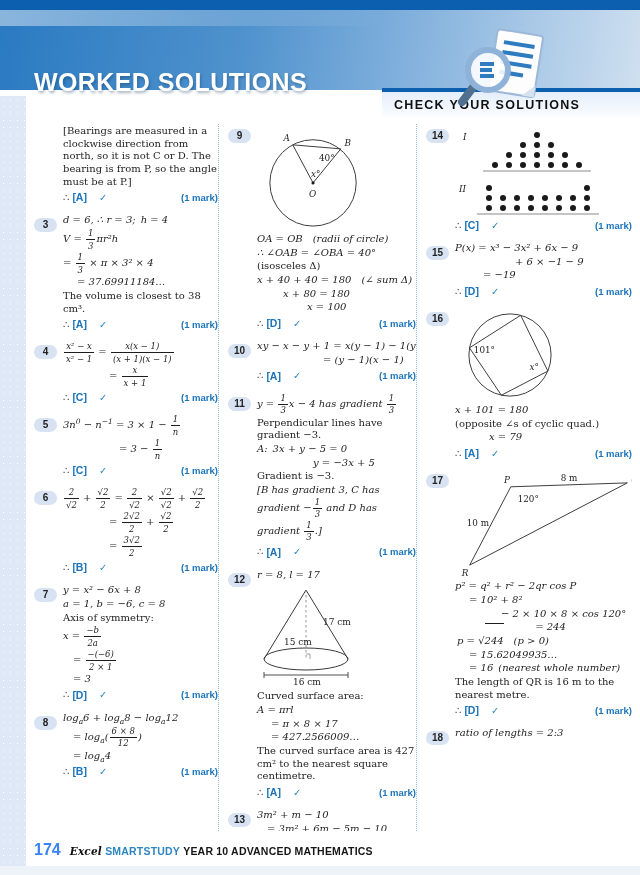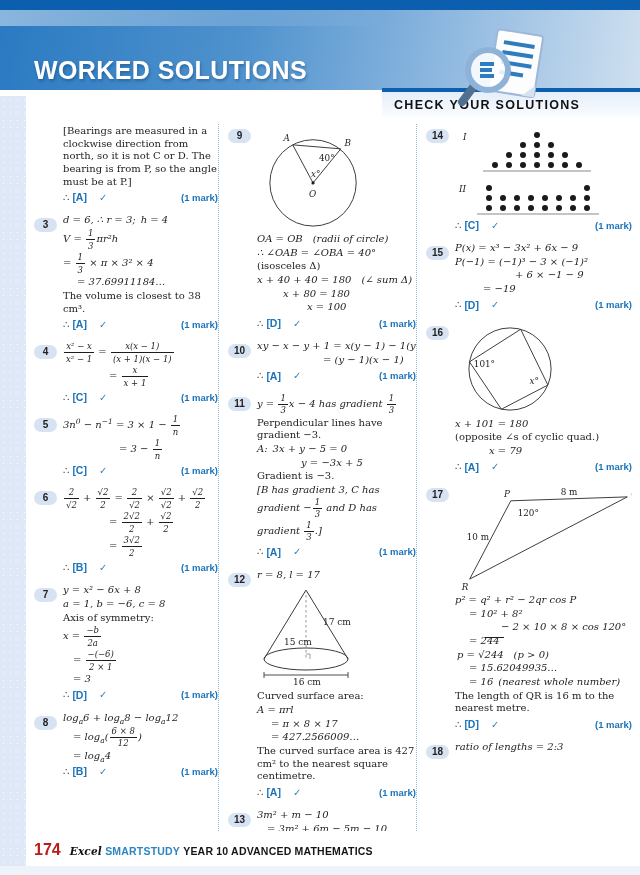--- a/index.html
+++ b/index.html
@@ -4,21 +4,21 @@
 <style>
   html,body{margin:0;padding:0;background:#fff;}
   .page{position:relative;width:640px;height:875px;overflow:hidden;background:#fff;
         font-family:"Liberation Sans",sans-serif;}
   
   .topbar{position:absolute;top:0;left:0;right:0;height:10px;background:#0b5fae;}
   .band{position:absolute;top:10px;left:0;right:0;height:80px;
         background:linear-gradient(100deg,#2a7ac2 0%,#4f92cd 38%,#7fafdc 62%,#cfe0f0 100%);}
   .band:after{content:"";position:absolute;left:0;top:0;width:100%;height:16px;
         background:linear-gradient(100deg,rgba(255,255,255,.45),rgba(255,255,255,0) 60%);}
-  .page-title{position:absolute;left:34px;top:56px;color:#fff;font-size:25px;font-weight:800;
+  .page-title{position:absolute;left:34px;top:68px;color:#fff;font-size:25px;font-weight:800;
         letter-spacing:.4px;text-shadow:1px 2px 3px rgba(0,40,80,.35);}
   .banner{position:absolute;top:88px;right:0;width:258px;height:25px;
         background:linear-gradient(180deg,#e4eefa,#fbfdff);border-top:4px solid #0b5fae;
         display:flex;align-items:center;}
   .banner span{margin-left:12px;font-size:12.5px;font-weight:800;letter-spacing:1.3px;color:#111;}
   .hdr-icon{position:absolute;right:90px;top:28px;z-index:5;}
   .leftstrip{position:absolute;left:0;top:96px;bottom:0;width:26px;background:#dee8f6;
         background-image:radial-gradient(#ffffff 12%,transparent 13%);background-size:7px 7px;}
   .bottomstrip{position:absolute;left:0;bottom:0;right:0;height:9px;background:#eef2f9;}
   
@@ -47,21 +47,21 @@
   .therefore{color:#3a3a3c;font-family:"DejaVu Serif",serif;margin-right:3px;font-size:10px;}
   .ansletter{color:#1b74ba;font-weight:bold;font-family:"Liberation Sans",sans-serif;font-size:10.5px;}
   .check{color:#2f86c0;margin-left:12px;font-size:10px;font-family:"DejaVu Sans",sans-serif;}
   .mark{margin-left:auto;color:#1b74ba;font-family:"Liberation Sans",sans-serif;font-size:9.5px;font-weight:bold;}
   .diagram{margin:2px 0 3px;}
   .diagram svg{display:block;}
   .dg-label{font-family:"DejaVu Serif",serif;font-size:9px;fill:#1d1d1f;}
   .dg-var{font-style:italic;}
   
   .footer{position:absolute;left:34px;bottom:16px;display:flex;align-items:baseline;gap:9px;}
-  .pageno{color:#b91c1c;font-weight:bold;font-size:16px;}
+  .pageno{color:#3b82f6;font-weight:bold;font-size:16px;}
   .brand{font-size:10.5px;letter-spacing:.2px;}
   .brand .excel{font-family:"DejaVu Serif",serif;font-style:italic;font-weight:bold;color:#111;}
   .brand .smart{color:#2e86c0;font-weight:bold;}
   .brand .rest{color:#151515;font-weight:bold;}
 </style>
 </head>
 <body>
 
 <div class="page">
 
@@ -293,21 +293,21 @@
           <div class="qbody">
             <div class="line math">y = <span class="frac">
                 <span class="fn">1</span>
                 <span class="fd">3</span>
               </span>x − 4 has gradient <span class="frac">
                 <span class="fn">1</span>
                 <span class="fd">3</span>
               </span></div>
             <div class="line text">Perpendicular lines have gradient −3.</div>
             <div class="line math">A: 3x + y − 5 = 0</div>
-            <div class="line math" style="margin-left: 44px;">y = −3x + 5</div>
+            <div class="line math" style="margin-left: 56px;">y = −3x + 5</div>
             <div class="line text">Gradient is −3.</div>
             <div class="line math wrap">[B has gradient 3, C has gradient −<span class="frac">
                 <span class="fn">1</span>
                 <span class="fd">3</span>
               </span> and D has gradient <span class="frac">
                 <span class="fn">1</span>
                 <span class="fd">3</span>
               </span>.]</div>
             <div class="ansline">
               <span class="therefore">∴</span>
@@ -409,21 +409,20 @@
               <span class="ansletter">[C]</span>
               <span class="check">✓</span>
               <span class="mark">(1 mark)</span>
             </div>
           </div>
         </div>
         <div class="qblock">
           <div class="qnum"><span class="pill">15</span></div>
           <div class="qbody">
             <div class="line math">P(x) = x³ − 3x² + 6x − 9</div>
-            <div class="line math">P(−1) = (−1)³ − 3 × (−1)²</div>
             <div class="line math" style="margin-left: 60px;">+ 6 × −1 − 9</div>
             <div class="line math" style="margin-left: 28px;">= −19</div>
             <div class="ansline">
               <span class="therefore">∴</span>
               <span class="ansletter">[D]</span>
               <span class="check">✓</span>
               <span class="mark">(1 mark)</span>
             </div>
           </div>
         </div>
@@ -459,21 +458,21 @@
       <text class="dg-label dg-var" x="180" y="12">Q</text>
       <text class="dg-label dg-var" x="7" y="107">R</text>
       <text class="dg-label" x="108" y="10">8 m</text>
       <text class="dg-label" x="12" y="56">10 m</text>
       <text class="dg-label" x="64" y="32">120°</text>
     </svg>
             </div>
             <div class="line math">p² = q² + r² − 2qr cos P</div>
             <div class="line math" style="margin-left: 14px;">= 10² + 8²</div>
             <div class="line math" style="margin-left: 46px;">− 2 × 10 × 8 × cos 120°</div>
-            <div class="line math" style="margin-left: 14px;">= 244</div>
+            <div class="line math" style="margin-left: 14px; text-align: center;">= 244</div>
             <div class="line math" style="margin-left: 2px;">p = <span class="root">√<span class="bar">244</span></span>  (p &gt; 0)</div>
             <div class="line math" style="margin-left: 14px;">= 15.62049935…</div>
             <div class="line math" style="margin-left: 14px;">= 16 (nearest whole number)</div>
             <div class="line text">The length of QR is 16 m to the nearest metre.</div>
             <div class="ansline">
               <span class="therefore">∴</span>
               <span class="ansletter">[D]</span>
               <span class="check">✓</span>
               <span class="mark">(1 mark)</span>
             </div>

